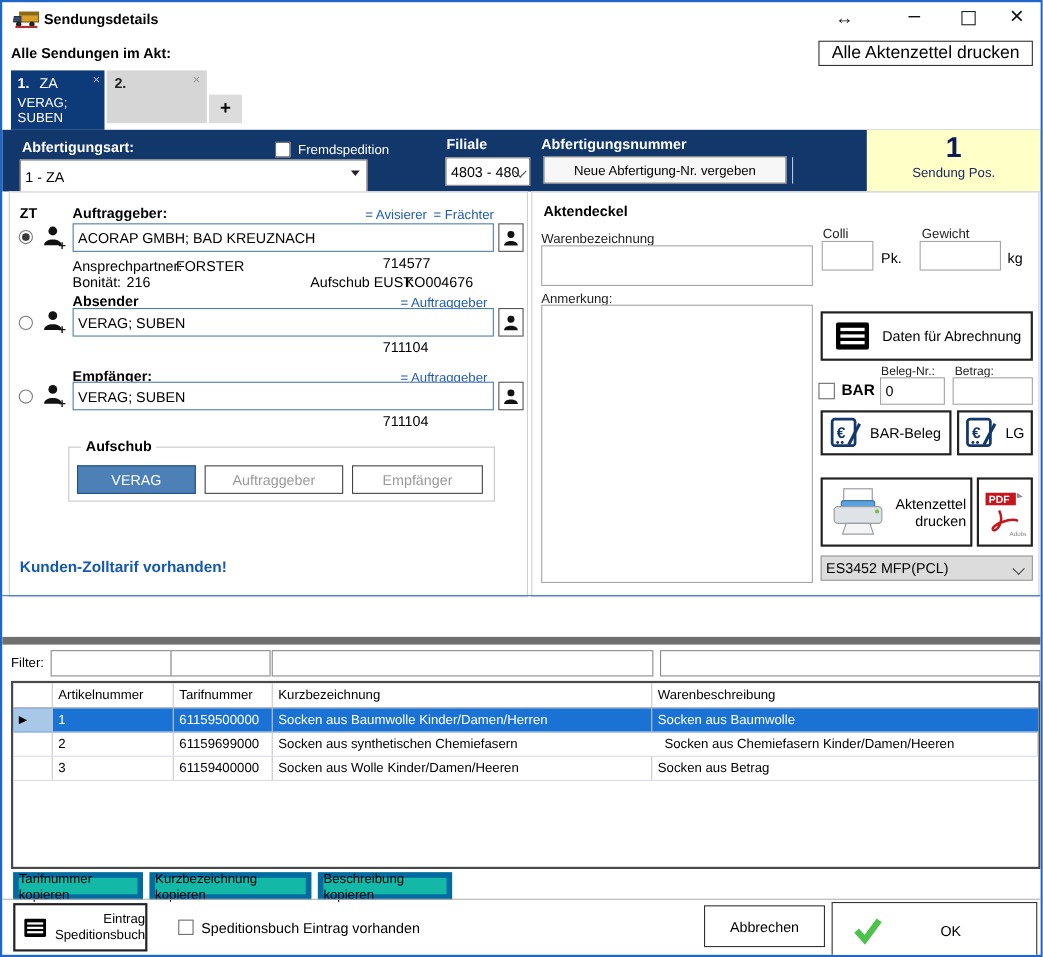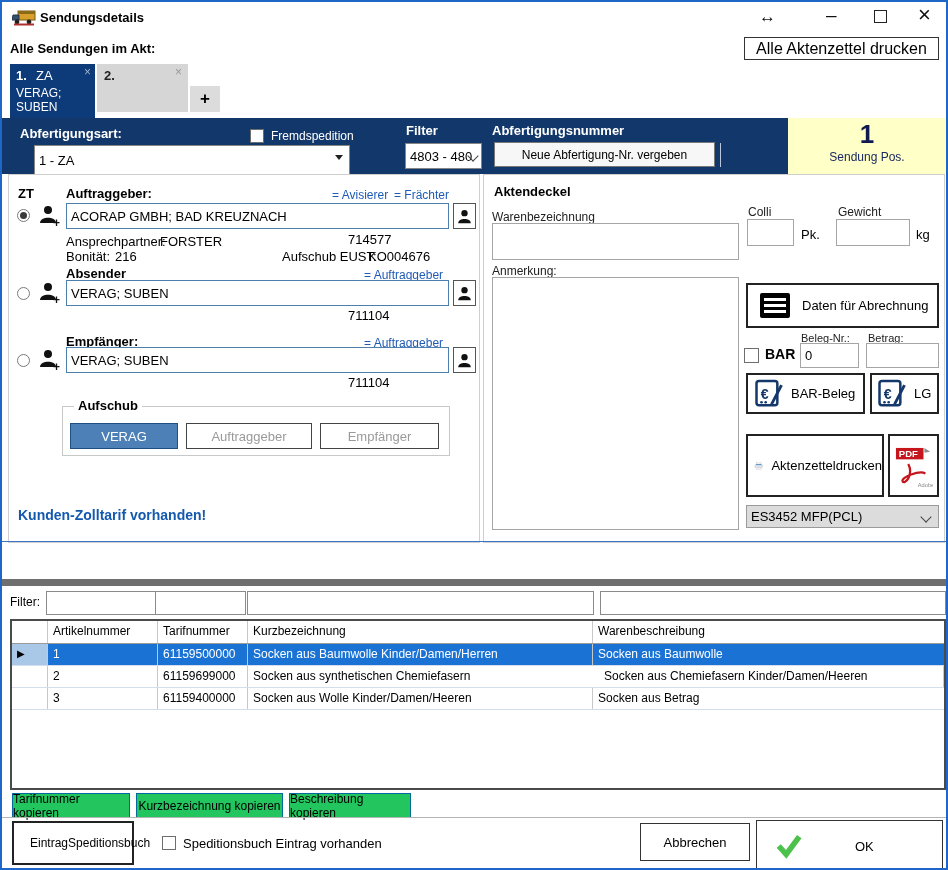--- a/index.html
+++ b/index.html
@@ -33,26 +33,26 @@
   .panel{position:absolute;border:1px solid #cfcfcf;background:#fff;box-sizing:border-box;}
   .grid{position:absolute;left:8px;top:617px;width:936px;height:171px;border:2px solid #4a4a4a;
     background:#fff;box-sizing:border-box;overflow:hidden;}
   .grow{display:flex;height:21px;border-bottom:1px solid #d4deea;font-size:12px;}
   .ghead{height:22px;border-bottom:1px solid #9a9a9a;font-size:12px;display:flex;}
   .gcell{border-right:1px solid #c8c8c8;padding:3px 5px 0 5px;overflow:hidden;white-space:nowrap;box-sizing:border-box;}
   .csel{width:36px;flex:none;} .cart{width:110px;flex:none;} .ctar{width:90px;flex:none;}
   .ckur{width:345px;flex:none;} .cwar{flex:1;border-right:none;}
   .rowsel{background:#1a73d4;color:#fff;}
   .rowsel .csel{background:#a9c7e7;color:#000;}
-  .copybtn{position:absolute;height:25px;background:#22c55e;border:1px solid #0369a1;
+  .copybtn{position:absolute;height:25px;background:#14b8a6;border:5px solid #0369a1;
     font:12px "Liberation Sans",sans-serif;display:flex;align-items:center;justify-content:center;box-sizing:border-box;}
   .seldd{position:absolute;background:#fff;border:1px solid #858585;box-sizing:border-box;
     display:flex;align-items:center;font:13px "Liberation Sans",sans-serif;padding:0 4px;overflow:hidden;white-space:nowrap;}
   .wc{position:absolute;font-size:15px;color:#111;cursor:pointer;}
-  .two-line{display:flex;flex-direction:row;align-items:flex-end;line-height:15px;}
+  .two-line{display:flex;flex-direction:column;align-items:flex-end;line-height:15px;}
 </style>
 </head>
 <body>
 
 <div class="window">
 
   <svg class="abs" style="left:10px;top:7px" width="24" height="17" viewBox="0 0 24 17">
     <rect x="6" y="2" width="17" height="9" fill="#d8a02a" stroke="#7a5a10"></rect>
     <rect x="6" y="2" width="17" height="3" fill="#8a6a18"></rect>
     <path d="M1 6 h6 v5 h-7 z" fill="#35506e" stroke="#22354a"></path>
@@ -77,27 +77,27 @@
     <span class="abs f12" style="left:6px;top:36px">SUBEN</span>
   </div>
   <div class="tab2">
     <span class="abs b f13" style="left:7px;top:4px">2.</span>
     <span class="abs f12" style="right:6px;top:1px;color:#999">×</span>
   </div>
   <div class="plusbtn">+</div>
 
   <div class="navybar">
     <span class="abs b f13 white" style="left:18px;top:8px">Abfertigungsart:</span>
-    <div class="seldd" style="left:32px;top:27px;width:316px;height:31px">
+    <div class="seldd" style="left:16px;top:27px;width:316px;height:31px">
       <span>1 - ZA</span>
       <span class="tri" style="position:absolute;right:6px;top:9px"></span>
     </div>
     <span class="cb" style="left:248px;top:11px"></span>
     <span class="abs f12 white" style="left:269px;top:11px">Fremdspedition</span>
-    <span class="abs b f13 white" style="left:404px;top:5px">Filter</span>
+    <span class="abs b f13 white" style="left:404px;top:5px">Filiale</span>
     <div class="seldd" style="left:403px;top:25px;width:77px;height:26px">
       <span style="overflow:hidden">4803 - 480</span>
       <span class="chev" style="position:absolute;right:4px;top:8px"></span>
     </div>
     <span class="abs b f13 white" style="left:490px;top:5px">Abfertigungsnummer</span>
     <div class="btn" style="left:492px;top:24px;width:221px;height:25px;font-size:12px;border-color:#777;background:#f7f7f7;position:absolute">Neue Abfertigung-Nr. vergeben</div>
     <span class="abs" style="left:718px;top:25px;width:1px;height:24px;background:#b9c6dd"></span>
     <div class="abs" style="left:670px;top:0;width:160px;height:56px;left:670px"></div>
 
   </div>

